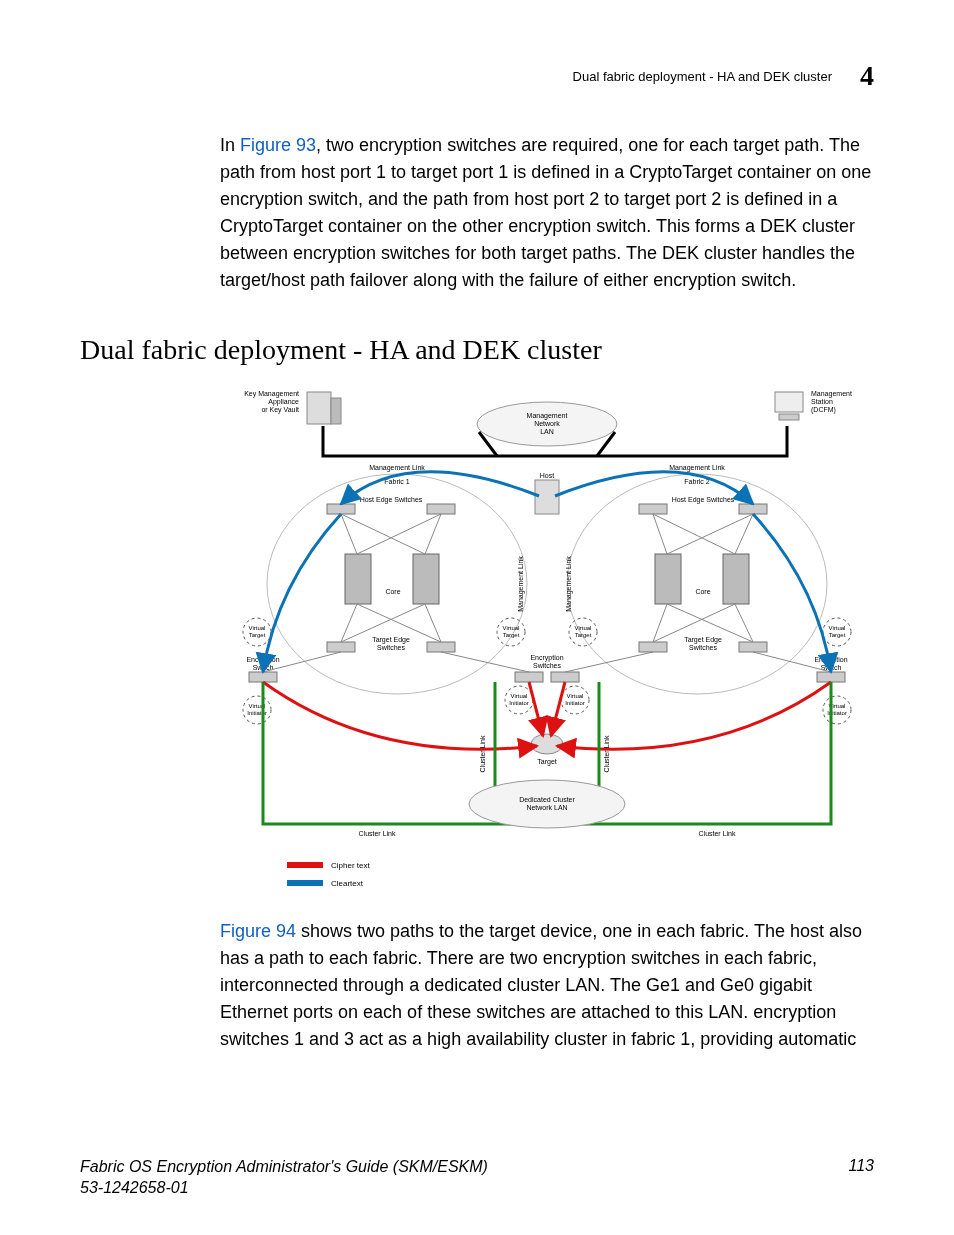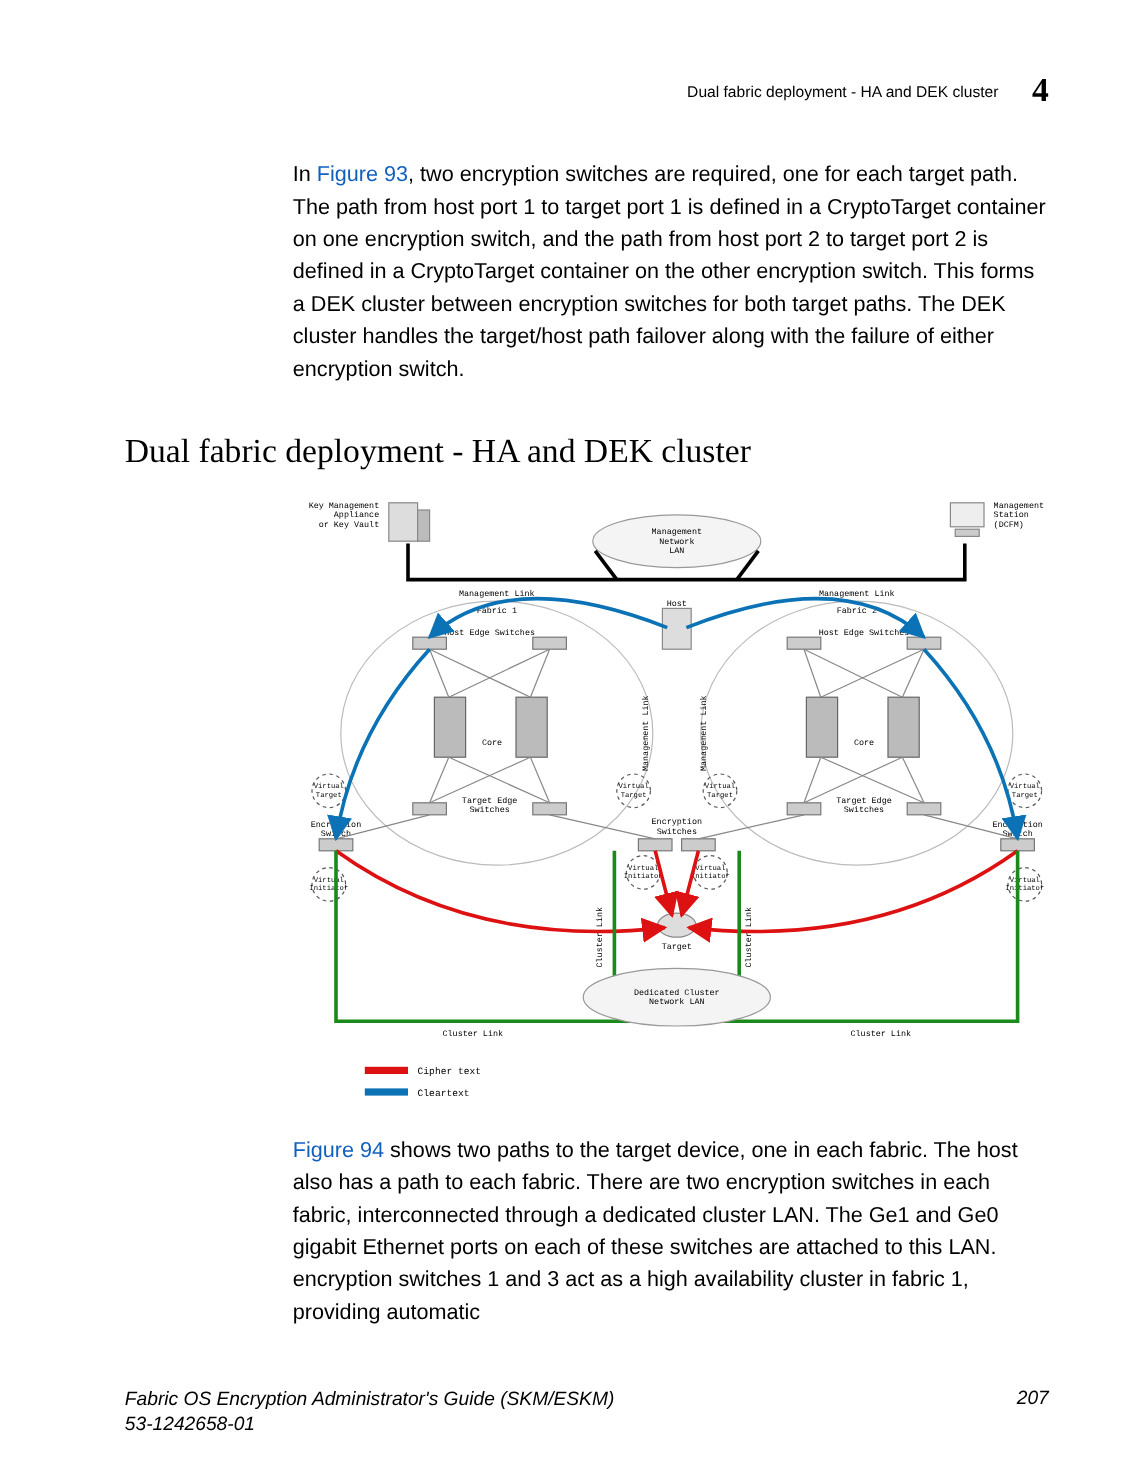--- a/index.html
+++ b/index.html
@@ -11,21 +11,20 @@
     width: 954px;
     height: 1235px;
     position: relative;
     box-sizing: border-box;
   }
   .page {
     padding: 60px 80px 51px 80px;
     box-sizing: border-box;
     height: 100%;
     position: relative;
-    margin-left: 24px;
   }
   .running-header {
     display: flex;
     justify-content: flex-end;
     align-items: center;
     gap: 28px;
     font-size: 13px;
     margin-bottom: 40px;
   }
   .running-header .chapnum {
@@ -41,21 +40,20 @@
   .body-block p { margin: 0 0 10px 0; }
   .link { color: #1060c0; }
   h1.section-title {
     font-family: Georgia, 'Times New Roman', serif;
     font-weight: normal;
     font-size: 28px;
     margin: 40px 0 18px 0;
   }
   .figure-wrap {
     margin: 8px 0 4px 140px;
-    font-family: Liberation Mono, monospace;
   }
   .figure-svg {
     display: block;
     margin: 0 auto;
   }
   .figure-caption {
     margin: 8px 0 14px 140px;
     font-size: 12.5px;
   }
   .figure-caption .figlabel {
@@ -265,16 +263,16 @@
     <p>
       <span class="link">Figure 94</span><span> shows two paths to the target device, one in each fabric. The host also has a path to each fabric. There are two encryption switches in each fabric, interconnected through a dedicated cluster LAN. The Ge1 and Ge0 gigabit Ethernet ports on each of these switches are attached to this LAN. encryption switches 1 and 3 act as a high availability cluster in fabric 1, providing automatic</span>
     </p>
   </div>
 
   <div class="footer">
     <div class="left">
       <div>Fabric OS Encryption Administrator's Guide (SKM/ESKM)</div>
       <div>53-1242658-01</div>
     </div>
-    <div>207</div>
+    <div>113</div>
   </div>
 
 </div>
 
 </body></html>

